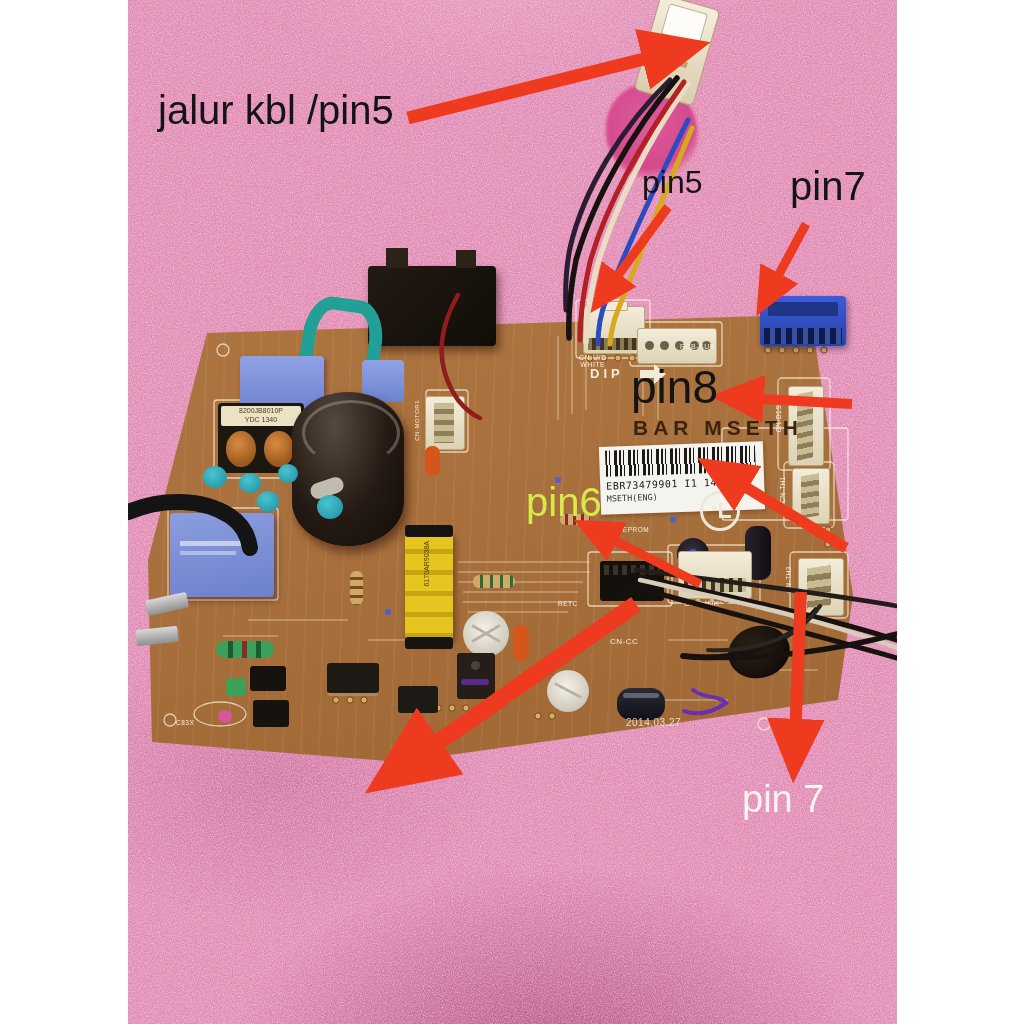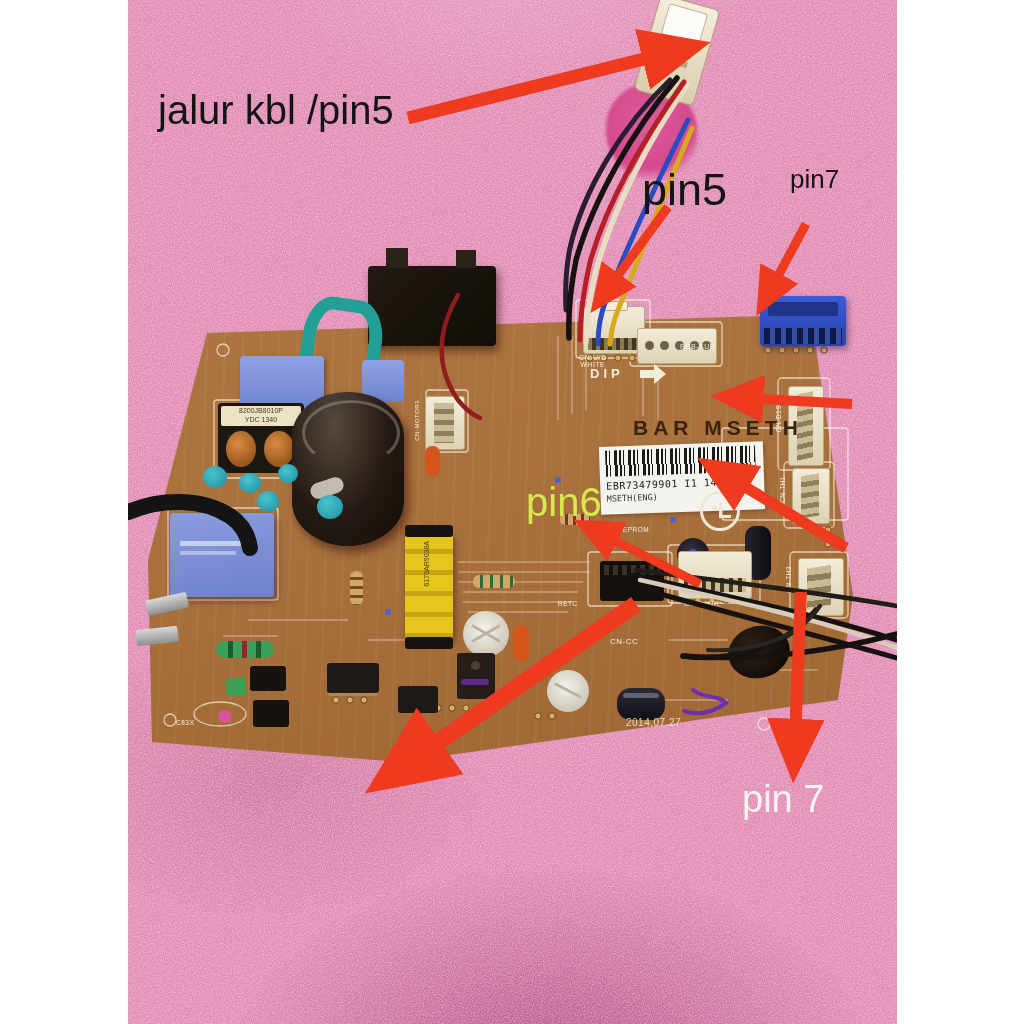--- a/index.html
+++ b/index.html
@@ -257,21 +257,21 @@
 
   <div class="abs sstext" style="left:451px;top:354px;text-align:center;">
     <span>CN-U/D</span><br><span>WHITE</span>
   </div>
   <div class="abs sstext" style="left:552px;top:343px;">RCB-SUB</div>
   <div class="abs sstext" style="left:556px;top:600px;font-size:8px;">CN-LINK</div>
   <div class="abs sstext" style="left:482px;top:638px;font-size:8px;">CN-CC</div>
   <div class="abs sstext" style="left:490px;top:527px;font-size:6.5px;">EEPROM</div>
   <div class="abs sstext" style="left:430px;top:601px;font-size:6.5px;">RETC</div>
   <div class="abs sstext" style="left:48px;top:720px;font-size:6.5px;">C83X</div>
-  <div class="abs sstext" style="left:498px;top:718px;font-size:10px;opacity:.85;">2014.07.27</div>
+  <div class="abs sstext" style="left:498px;top:718px;font-size:10px;opacity:.85;">2014.03.27</div>
   <div class="abs sstext vtext" style="left:648px;top:396px;font-size:6.5px;">CN-D1SP1</div>
   <div class="abs sstext vtext" style="left:652px;top:476px;font-size:6.5px;">CN-TH1</div>
   <div class="abs sstext vtext" style="left:658px;top:566px;font-size:6.5px;">CN-TH3</div>
   <div class="abs sstext vtext" style="left:286px;top:400px;font-size:6px;">CN-MOTOR1</div>
 
   <div class="abs" style="left:518px;top:0px;width:60px;height:98px;transform:rotate(16deg);background:linear-gradient(180deg,#f5eedd,#d9cdad);border:1px solid #b5a478;border-radius:6px;">
     <div class="abs" style="left:10px;top:6px;width:38px;height:30px;background:rgba(255,255,255,.85);border:1px solid #c2b58e;border-radius:3px;"></div>
     <div class="abs" style="left:16px;top:44px;width:28px;height:6px;background:#b5a478;"></div>
     <div class="abs" style="left:16px;top:58px;width:28px;height:6px;background:#b5a478;"></div>
   </div>
@@ -307,19 +307,20 @@
       <line x1="678" y1="224" x2="636" y2="302" stroke-width="9" marker-end="url(#ah)"></line>
       <line x1="724" y1="404" x2="600" y2="397" stroke-width="10" marker-end="url(#ah)"></line>
       <line x1="718" y1="548" x2="586" y2="468" stroke-width="11" marker-end="url(#ah)"></line>
       <line x1="572" y1="584" x2="460" y2="527" stroke-width="9" marker-end="url(#ah)"></line>
       <line x1="508" y1="604" x2="262" y2="776" stroke-width="17" marker-end="url(#ah)"></line>
       <line x1="673" y1="592" x2="666" y2="762" stroke-width="12" marker-end="url(#ah)"></line>
     </g>
   </svg>
 
   <div class="lbl" style="left:30px;top:88px;font-size:40px;color:#141414;">jalur kbl /pin5</div>
-  <div class="lbl" style="left:514px;top:164px;font-size:45px;color:#141414;">pin5</div>
-  <div class="lbl" style="left:662px;top:164px;font-size:26px;color:#141414;">pin7</div>
+  <div class="lbl" style="left:514px;top:164px;font-size:32px;color:#141414;">pin5</div>
+  <div class="lbl" style="left:662px;top:164px;font-size:40px;color:#141414;">pin7</div>
+  <div class="lbl" style="left:503px;top:360px;font-size:46px;color:#141414;">pin8</div>
   <div class="lbl" style="left:398px;top:480px;font-size:40px;color:#d7e94b;">pin6</div>
   <div class="lbl" style="left:614px;top:778px;font-size:38px;color:#f7f4f0;">pin 7</div>
 
  </div>
 </div>
 
 </body></html>

